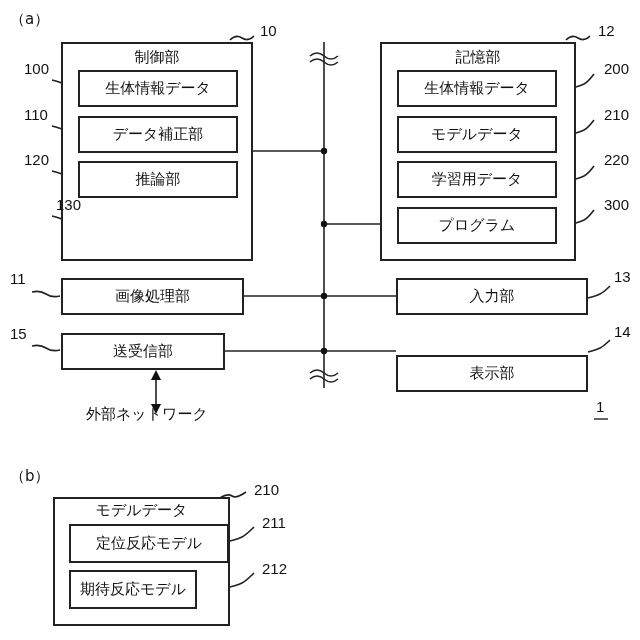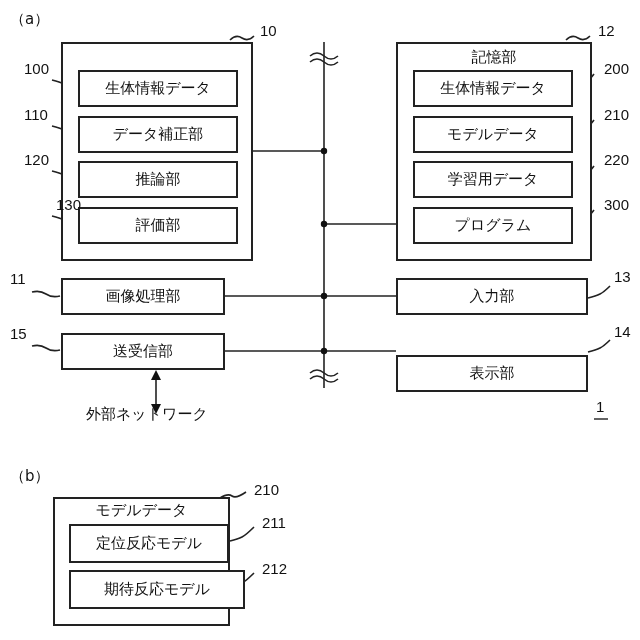--- a/index.html
+++ b/index.html
@@ -65,62 +65,62 @@
     <polygon points="156,370 151,380 161,380"></polygon>
     <polygon points="156,414 151,404 161,404"></polygon>
   </g>
 
   <line x1="594" y1="419" x2="608" y2="419" stroke="#222" stroke-width="1.4"></line>
 </svg>
 
 <div class="section-label" style="left:10px; top:10px;">（a）</div>
 
 <div class="box" style="left:61px; top:42px; width:192px; height:219px;">
+  <div class="box-label" style="top:4px;">制御部</div>
   <div class="box inner" style="left:15px; top:26px; width:160px; height:37px;">生体情報データ</div>
   <div class="box inner" style="left:15px; top:72px; width:160px; height:37px;">データ補正部</div>
   <div class="box inner" style="left:15px; top:117px; width:160px; height:37px;">推論部</div>
-  <div class="box inner" style="left:15px; top:163px; width:160px; height:37px;">評価部</div>
 </div>
 <div class="ref" style="left:260px; top:22px;">10</div>
 <div class="ref" style="left:24px; top:60px;">100</div>
 <div class="ref" style="left:24px; top:106px;">110</div>
 <div class="ref" style="left:24px; top:151px;">120</div>
 <div class="ref" style="left:24px; top:196px;margin-left:32px;">130</div>
 
-<div class="box" style="left:396px; top:42px; width:196px; height:219px;">
+<div class="box" style="left:380px; top:42px; width:196px; height:219px;">
   <div class="box-label" style="top:4px;">記憶部</div>
   <div class="box inner" style="left:15px; top:26px; width:160px; height:37px;">生体情報データ</div>
   <div class="box inner" style="left:15px; top:72px; width:160px; height:37px;">モデルデータ</div>
   <div class="box inner" style="left:15px; top:117px; width:160px; height:37px;">学習用データ</div>
   <div class="box inner" style="left:15px; top:163px; width:160px; height:37px;">プログラム</div>
 </div>
 <div class="ref" style="left:598px; top:22px;">12</div>
 <div class="ref" style="left:604px; top:60px;">200</div>
 <div class="ref" style="left:604px; top:106px;">210</div>
 <div class="ref" style="left:604px; top:151px;">220</div>
 <div class="ref" style="left:604px; top:196px;">300</div>
 
-<div class="box inner" style="left:61px; top:278px; width:164px; height:37px;">画像処理部</div>
+<div class="box inner" style="left:61px; top:278px; width:183px; height:37px;">画像処理部</div>
 <div class="ref" style="left:10px; top:270px;">11</div>
 
 <div class="box inner" style="left:61px; top:333px; width:164px; height:37px;">送受信部</div>
 <div class="ref" style="left:10px; top:325px;">15</div>
 
 <div class="box inner" style="left:396px; top:278px; width:192px; height:37px;">入力部</div>
 <div class="ref" style="left:614px; top:268px;">13</div>
 
 <div class="box inner" style="left:396px; top:333px; width:192px; height:37px;margin-top:22px;">表示部</div>
 <div class="ref" style="left:614px; top:323px;">14</div>
 
 <div class="abs" style="left:86px; top:405px; font-size:15px;">外部ネットワーク</div>
 
 <div class="ref" style="left:596px; top:398px;">1</div>
 
 <div class="section-label" style="left:10px; top:467px;">（b）</div>
 
 <div class="box" style="left:53px; top:497px; width:177px; height:129px;">
   <div class="box-label" style="top:2px;">モデルデータ</div>
   <div class="box inner" style="left:14px; top:25px; width:162px; height:39px; width:160px;">定位反応モデル</div>
-  <div class="box inner" style="left:14px; top:71px; width:176px; height:39px;">期待反応モデル</div>
+  <div class="box inner" style="left:14px; top:71px; width:128px; height:39px;">期待反応モデル</div>
 </div>
 <div class="ref" style="left:254px; top:481px;">210</div>
 <div class="ref" style="left:262px; top:514px;">211</div>
 <div class="ref" style="left:262px; top:560px;">212</div>
 
 </body></html>

